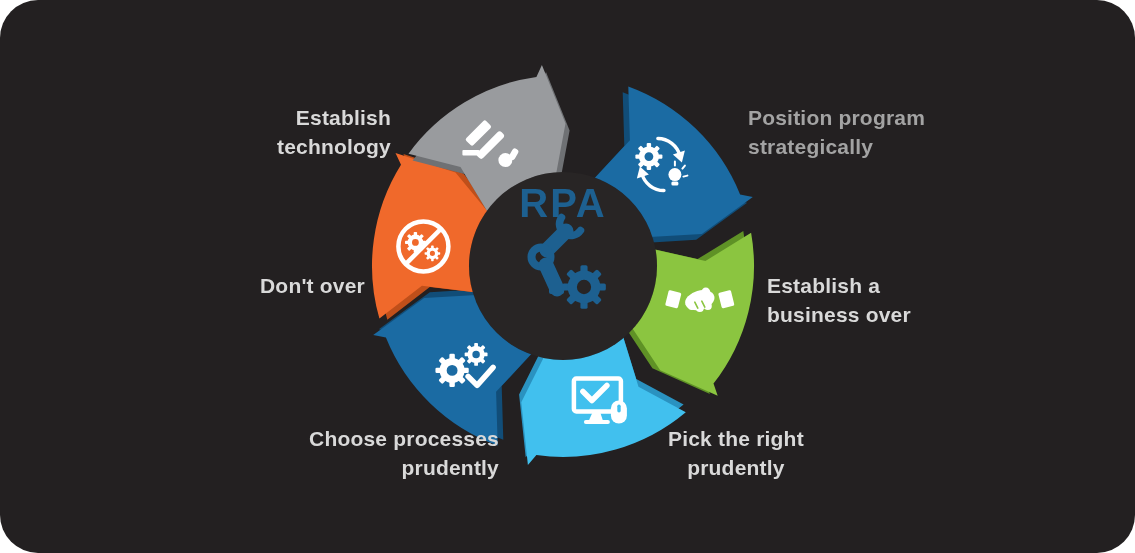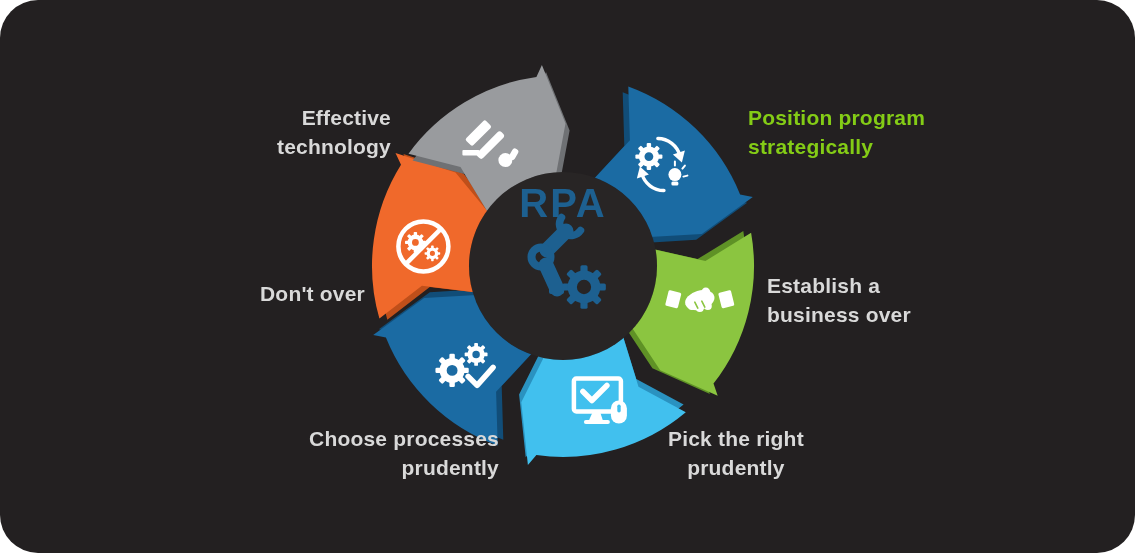--- a/index.html
+++ b/index.html
@@ -6,21 +6,21 @@
   body{width:1135px;height:553px;overflow:hidden;font-family:"Liberation Sans",sans-serif;}
   .panel{position:relative;width:1135px;height:553px;background:#232021;border-radius:38px;overflow:hidden;}
   svg.wheel{position:absolute;left:0;top:0;}
   .lbl{position:absolute;font-weight:700;font-size:21px;line-height:29px;color:#d9d9d9;
        letter-spacing:.2px;white-space:nowrap;font-family:"Liberation Sans","DejaVu Sans",sans-serif;}
   .lbl span{display:block;}
   .lbl-0{left:748px;top:103px;}
   .lbl-1{left:767px;top:271px;}
   .lbl-2{left:668px;top:424px;}
   .lbl-3{right:636px;top:424px;text-align:right;}
-  .lbl-4{right:770px;top:271px;text-align:right;margin-top:8px;}
+  .lbl-4{right:770px;top:271px;text-align:right;}
   .lbl-5{right:744px;top:103px;text-align:right;}
 </style>
 </head>
 <body style="background: rgb(255, 255, 255);">
 
 <div class="panel" style="background: rgb(35, 32, 33);">
 
   <svg class="wheel" id="wheel" width="1135" height="553" viewBox="0 0 1135 553">
     <g id="segs">
         <path d="M 628.3 86.5 A 191 191 0 0 1 740.1 194.5 L 752.8 196.9 L 701.8 233.9 L 641.0 237.6 L 650.2 230.8 A 94 94 0 0 0 595.1 177.7 L 629.9 140.2 Z" fill="#114d78" transform="translate(-5.6 5.8)"></path>
@@ -147,36 +147,36 @@
           <rect x="580.43" y="265.16" width="7.140000000000001" height="10.92" rx="1.68" fill="#1d6090" transform="rotate(135 584 287)"></rect>
           <rect x="580.43" y="265.16" width="7.140000000000001" height="10.92" rx="1.68" fill="#1d6090" transform="rotate(180 584 287)"></rect>
           <rect x="580.43" y="265.16" width="7.140000000000001" height="10.92" rx="1.68" fill="#1d6090" transform="rotate(225 584 287)"></rect>
           <rect x="580.43" y="265.16" width="7.140000000000001" height="10.92" rx="1.68" fill="#1d6090" transform="rotate(270 584 287)"></rect>
           <rect x="580.43" y="265.16" width="7.140000000000001" height="10.92" rx="1.68" fill="#1d6090" transform="rotate(315 584 287)"></rect>
           <path fill-rule="evenodd" fill="#1d6090" d="M 567.62,287 a 16.38 16.38 0 1 0 32.76 0 a 16.38 16.38 0 1 0 -32.76 0 M 576.86,287 a 7.140000000000001 7.140000000000001 0 1 1 14.280000000000001 0 a 7.140000000000001 7.140000000000001 0 1 1 -14.280000000000001 0"></path>
         </g>
       </g>
   </svg>
 
-  <div class="lbl lbl-0" style="color: #84cc16;">
+  <div class="lbl lbl-0" style="color: #a3a3a3;">
     <span>Position program</span>
     <span>strategically</span>
   </div>
   <div class="lbl lbl-1" style="color: rgb(217, 217, 217);">
     <span>Establish a</span>
     <span>business over</span>
   </div>
   <div class="lbl lbl-2" style="color: rgb(217, 217, 217); text-align: center;">
     <span>Pick the right</span>
     <span>prudently</span>
   </div>
   <div class="lbl lbl-3" style="color: rgb(217, 217, 217);">
     <span>Choose processes</span>
     <span>prudently</span>
   </div>
   <div class="lbl lbl-4" style="color: rgb(217, 217, 217);">
     <span>Don't over</span>
   </div>
   <div class="lbl lbl-5" style="color: rgb(217, 217, 217);">
-    <span>Effective</span>
+    <span>Establish</span>
     <span>technology</span>
   </div>
 </div>
 
 </body></html>

